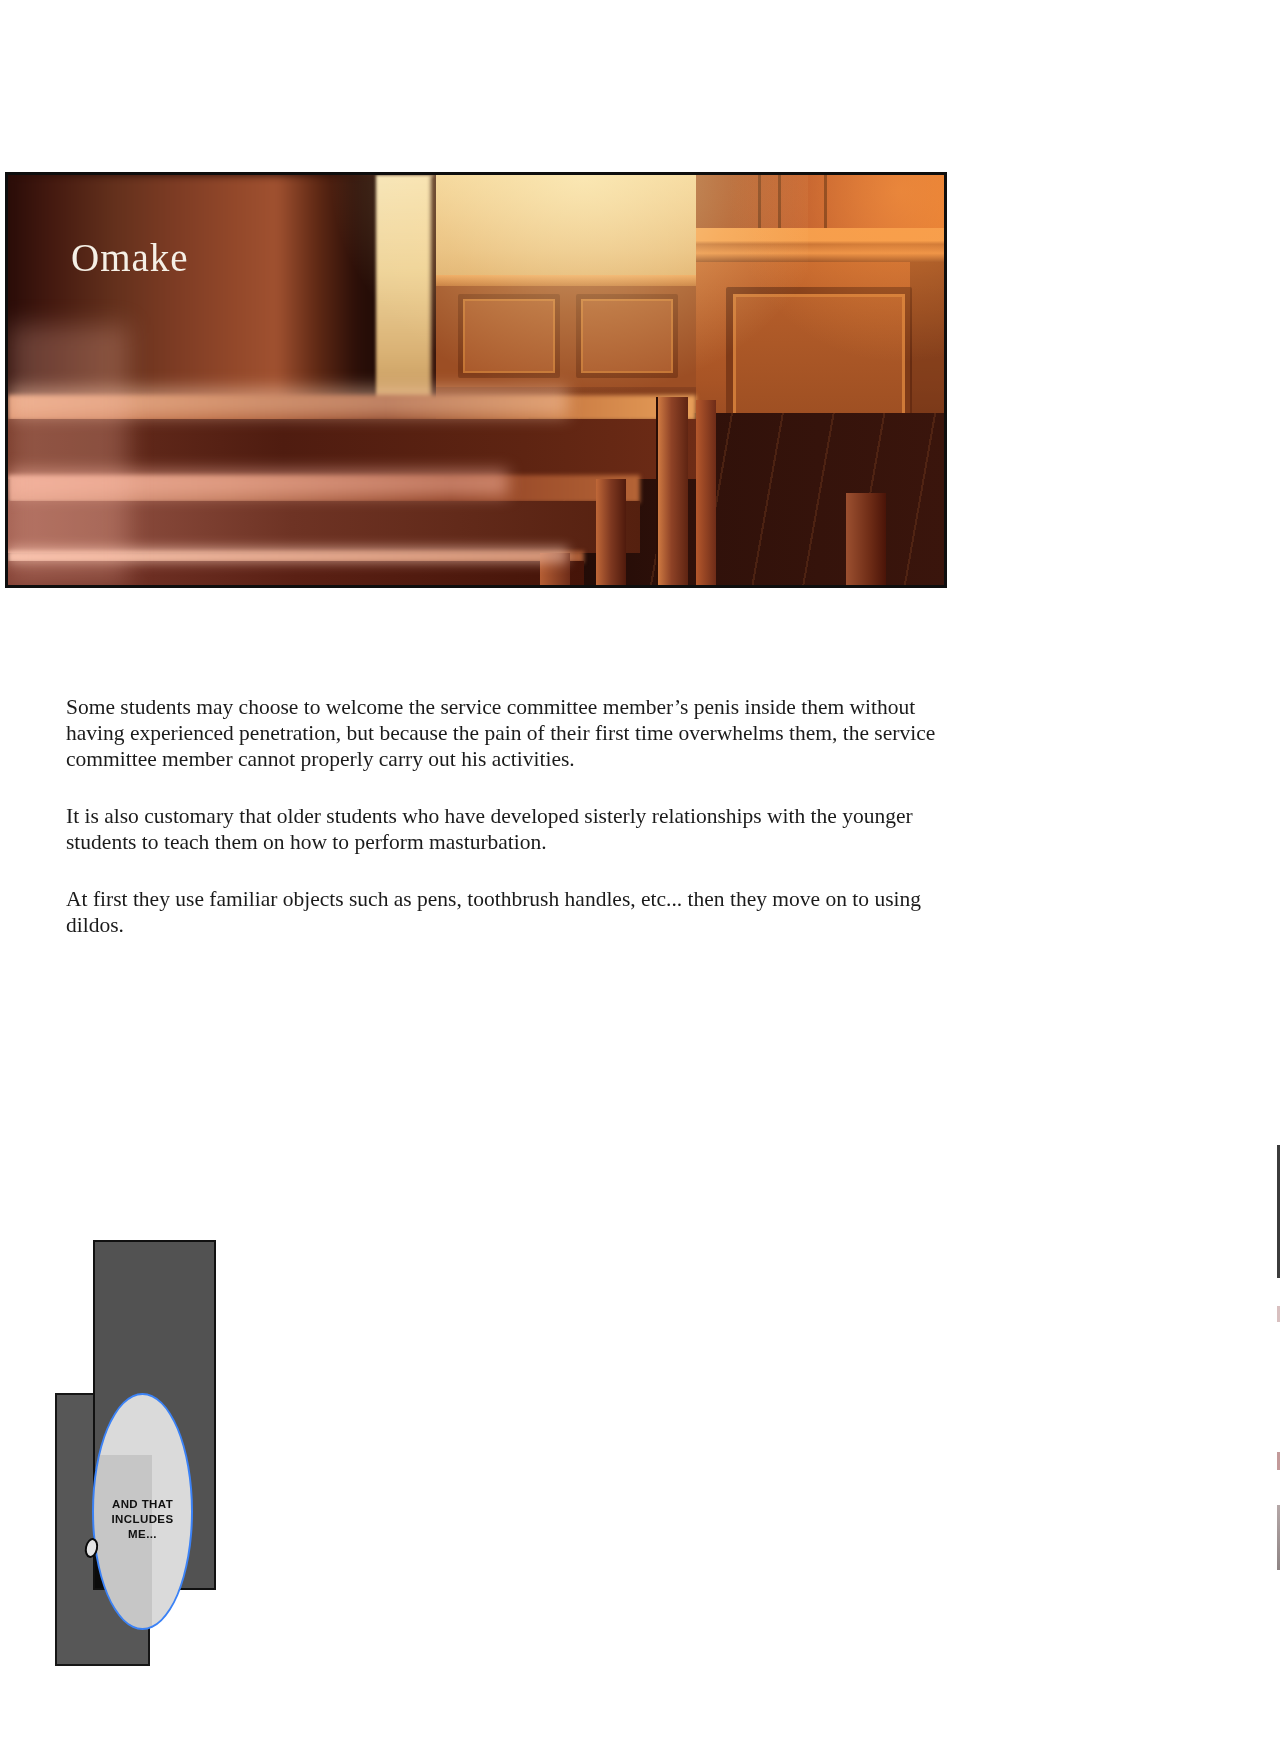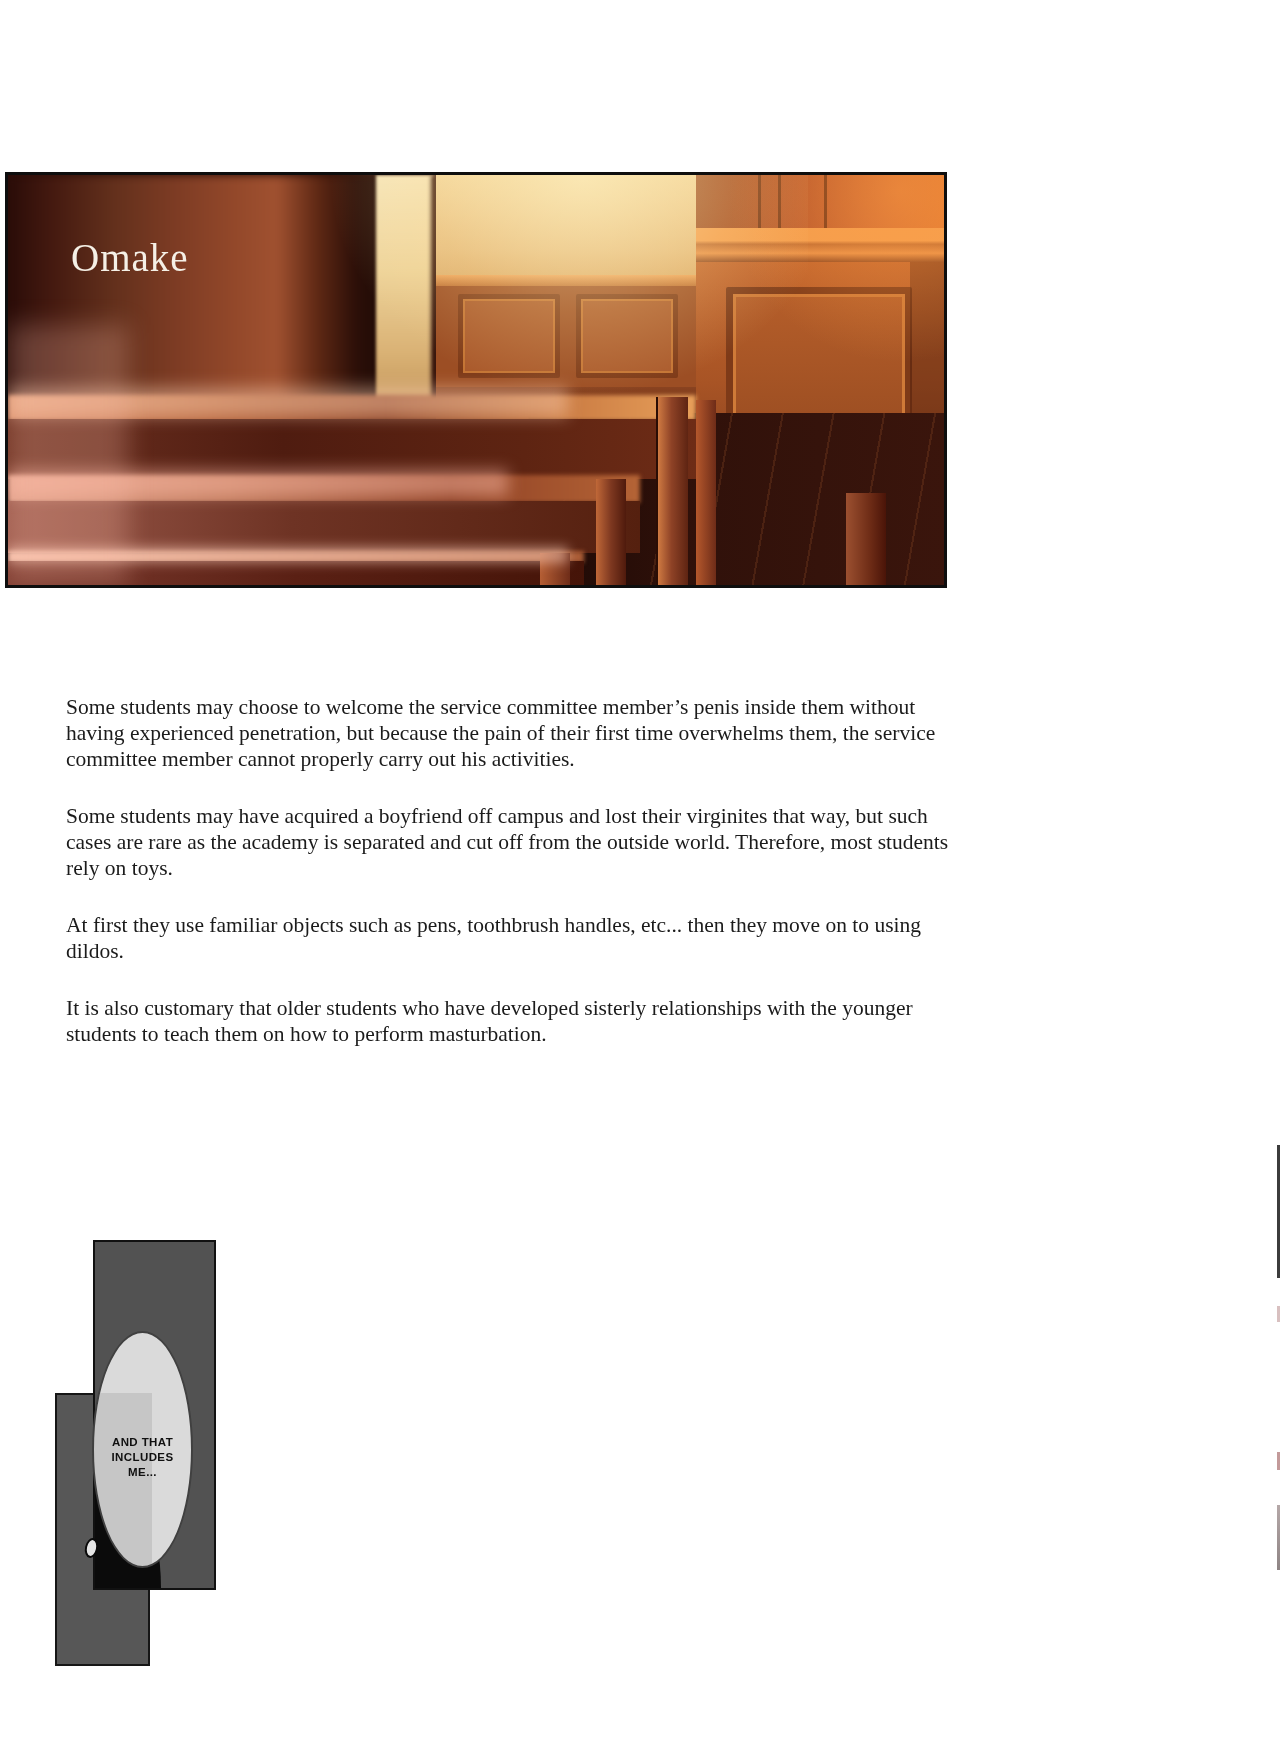--- a/index.html
+++ b/index.html
@@ -83,22 +83,22 @@
   
   .rect-a{position:absolute;left:55px;top:1393px;width:95px;height:273px;
     background:var(--rect-a-color,#575757);border:2px solid #161616;box-sizing:border-box;z-index:1;}
   .rect-b{position:absolute;left:93px;top:1240px;width:123px;height:350px;
     background:var(--rect-b-color,#525252);border:2px solid #111111;box-sizing:border-box;
     overflow:hidden;z-index:2;}
   .silhouette{position:absolute;left:0;top:228px;width:66px;height:118px;background:#0b0b0b;
     border-top-right-radius:85% 100%;}
   .silhouette2{position:absolute;left:2px;top:214px;width:26px;height:40px;background:#0b0b0b;
     border-radius:45% 55% 60% 40%;}
-  .bubble{position:absolute;left:92px;top:1331px;width:101px;height:237px;
-    background:var(--bubble-fill,#dadada);border:2px solid #404040;border-radius:50%;
+  .bubble{position:absolute;left:92px;top:1393px;width:101px;height:237px;
+    background:var(--bubble-fill,#dadada);border:2px solid #3b82f6;border-radius:50%;
     box-sizing:border-box;overflow:hidden;z-index:5;}
   .bubble-shade{position:absolute;left:0;top:60px;width:58px;height:177px;background:rgba(30,30,30,0.10);}
   .bubble-text{position:absolute;left:0;top:102px;width:100%;text-align:center;
     font-family:"Liberation Sans",sans-serif;font-weight:700;font-size:11.5px;line-height:15px;
     letter-spacing:0.4px;color:#101010;}
   .tail{position:absolute;left:85px;top:1538px;width:13px;height:20px;background:#e5e5e5;
     border:2px solid #0a0a0a;border-radius:50%;transform:rotate(12deg);box-sizing:border-box;z-index:6;}
 
   
   .edge1{position:absolute;left:1277px;top:1145px;width:3px;height:133px;background:#3c3c3c;}
@@ -152,23 +152,22 @@
     <div class="bloom2"></div>
     <div class="streak1"></div>
     <div class="streak2"></div>
     <div class="streak3"></div>
     <div class="haze-left"></div>
     <div class="omake">Omake</div>
   </div>
 
   <div class="bodytext">
     <p>Some students may choose to welcome the service committee member’s penis inside them without having experienced penetration, but because the pain of their first time overwhelms them, the service committee member cannot properly carry out his activities.</p>
-    <p>Some students may have acquired a boyfriend off campus and lost their virginites that way, but such cases are rare as the academy is separated and cut off from the outside world. Therefore, most students rely on toys.</p>
+    <p>It is also customary that older students who have developed sisterly relationships with the younger students to teach them on how to perform masturbation.</p>
     <p>At first they use familiar objects such as pens, toothbrush handles, etc... then they move on to using dildos.</p>
-    <p>It is also customary that older students who have developed sisterly relationships with the younger students to teach them on how to perform masturbation.</p>
   </div>
 
   <div class="rect-a"></div>
   <div class="rect-b">
     <div class="silhouette"></div>
     <div class="silhouette2"></div>
   </div>
   <div class="bubble">
     <div class="bubble-shade"></div>
     <div class="bubble-text">

